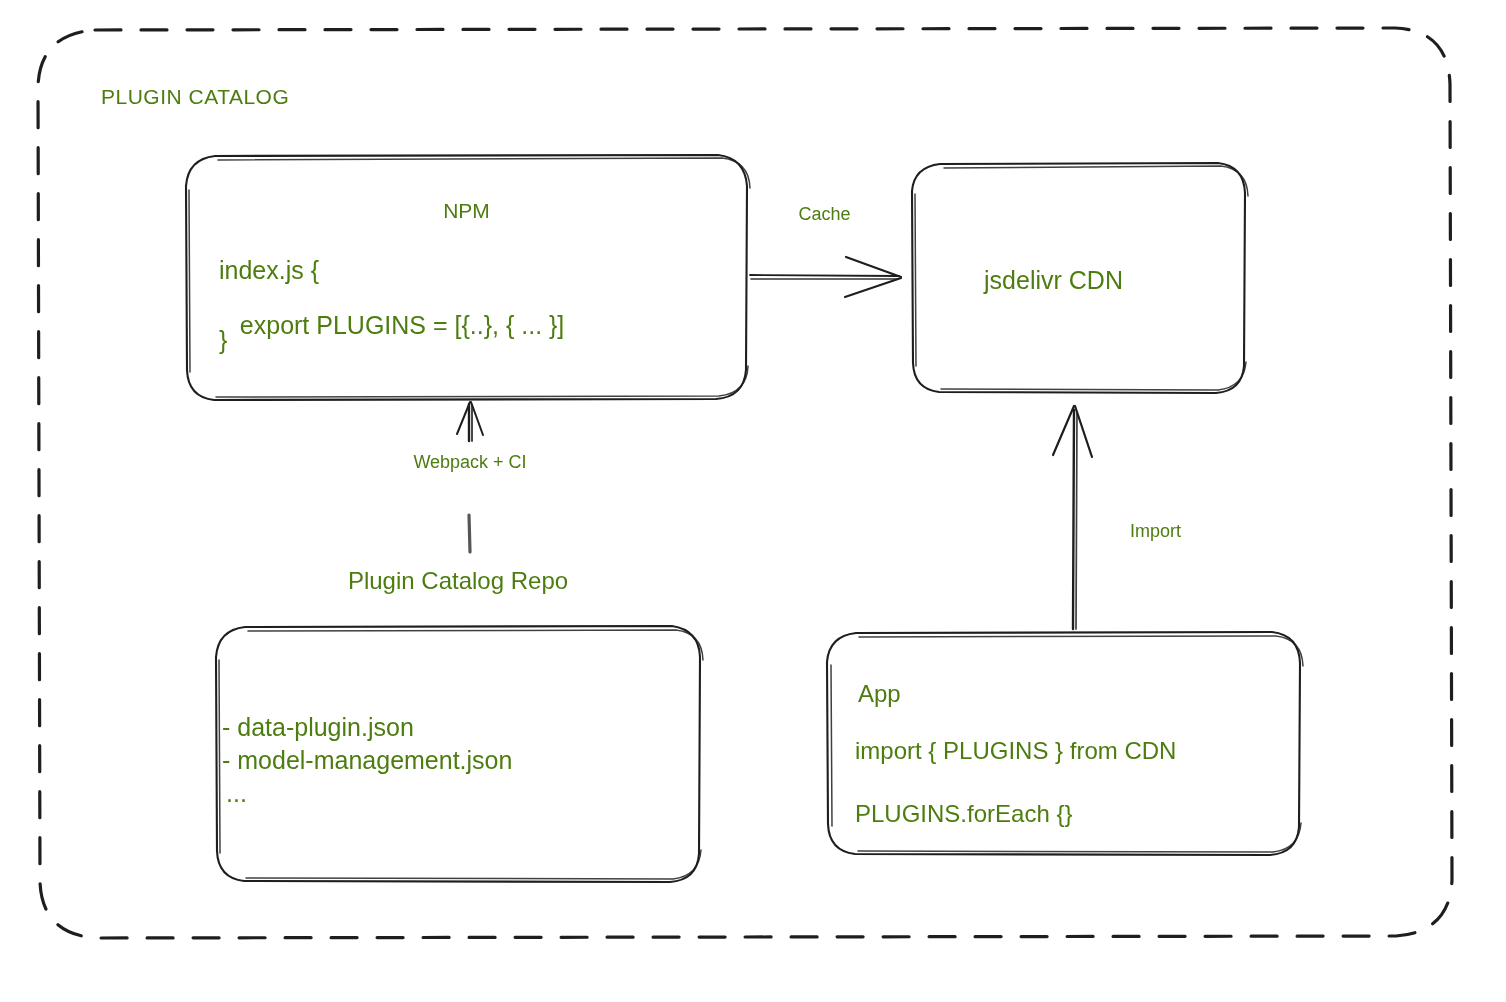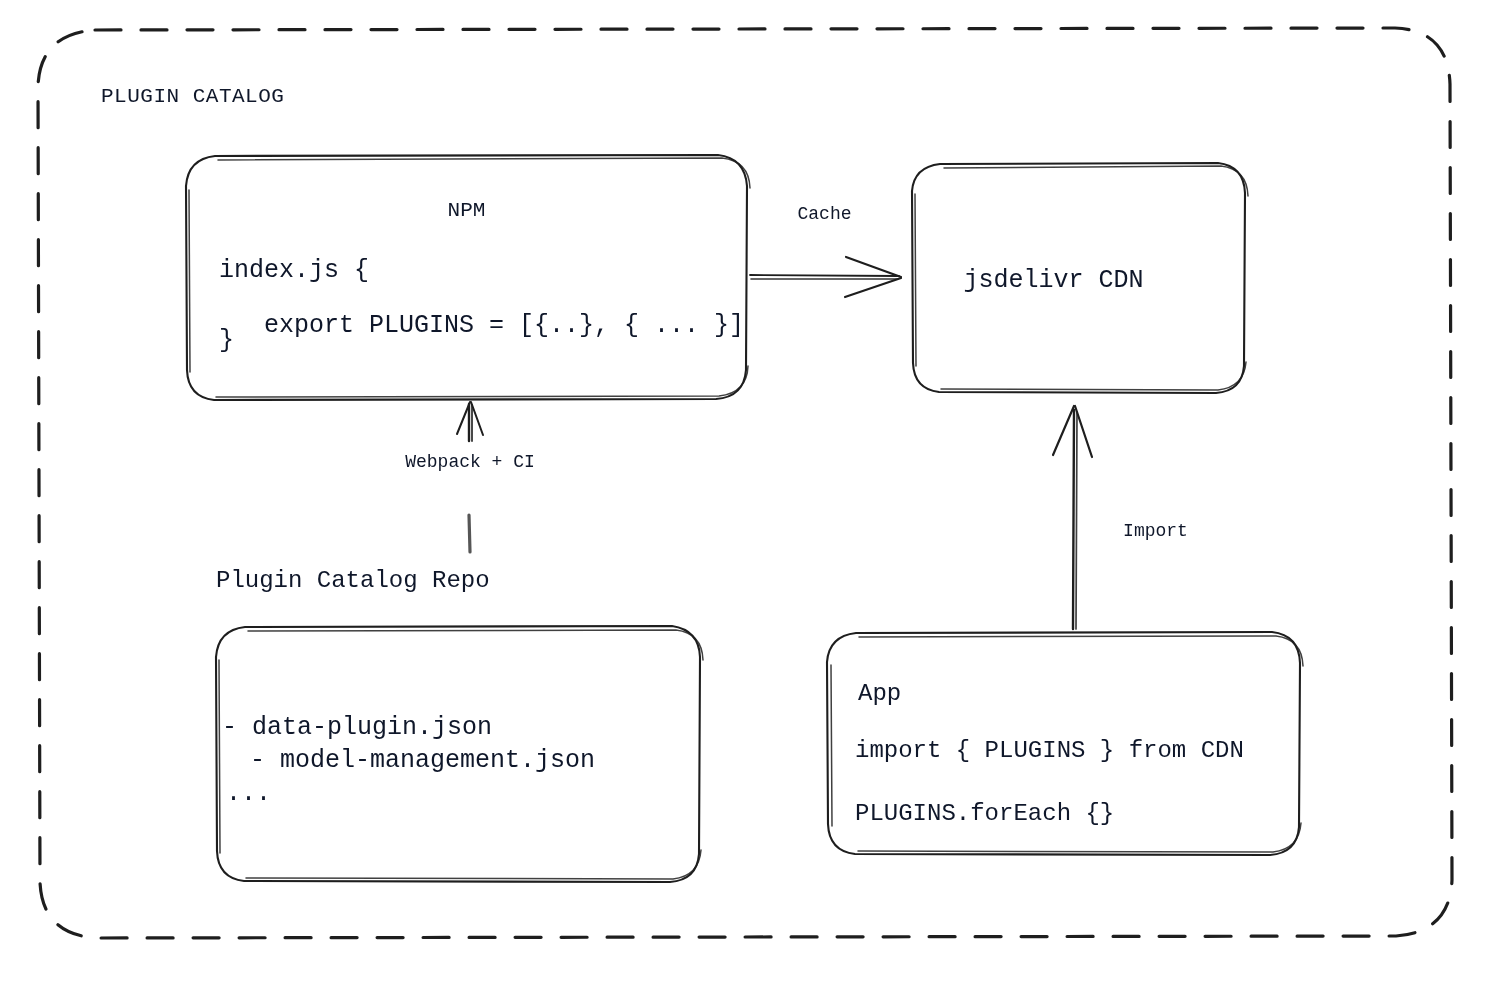--- a/index.html
+++ b/index.html
@@ -22,22 +22,22 @@
     position: absolute;
     left: 0;
     top: 0;
     width: 1506px;
     height: 1002px;
     pointer-events: none;
   }
   .txt {
     position: absolute;
     white-space: pre;
-    font-family: Liberation Mono, monospace;
-    color: #0f172a;
+    font-family: Liberation Sans, sans-serif;
+    color: #4d7c0f;
     line-height: 1.0;
   }
   .group-title {
     font-size: 21px;
     letter-spacing: 0.5px;
   }
   .box-title-center {
     font-size: 21px;
     text-align: center;
   }
@@ -49,20 +49,21 @@
     font-size: 25px;
     line-height: 1.0;
   }
   .edge-label {
     font-size: 18px;
     text-align: center;
     line-height: 1.42;
   }
   .node-caption {
     font-size: 24px;
+    text-align: center;
   }
   .app-line {
     font-size: 24px;
   }
 </style>
 </head>
 <body>
 
 <div id="canvas">
 
@@ -127,20 +128,20 @@
 
   <div class="txt edge-label" style="left:727px; top:202px; width:195px;">Cache</div>
 
   <div class="txt edge-label" style="left:350px; top:450px; width:240px;">Webpack + CI</div>
 
   <div class="txt edge-label" style="left:1108px; top:519px; width:95px;">Import</div>
 
   <div class="txt node-caption" style="left:216px; top:569px; width:484px;">Plugin Catalog Repo</div>
 
   <div class="txt box-code" style="left:222px; top:710px;text-align:right;">- data-plugin.json</div>
-  <div class="txt box-code" style="left:222px; top:743px;margin-left:28px;">- model-management.json</div>
+  <div class="txt box-code" style="left:222px; top:743px;">- model-management.json</div>
   <div class="txt box-code" style="left:226px; top:776px;">...</div>
 
   <div class="txt app-line" style="left:858px; top:682px;">App</div>
   <div class="txt app-line" style="left:855px; top:739px;">import { PLUGINS } from CDN</div>
   <div class="txt app-line" style="left:855px; top:802px;">PLUGINS.forEach {}</div>
 
 </div>
 
 </body></html>

